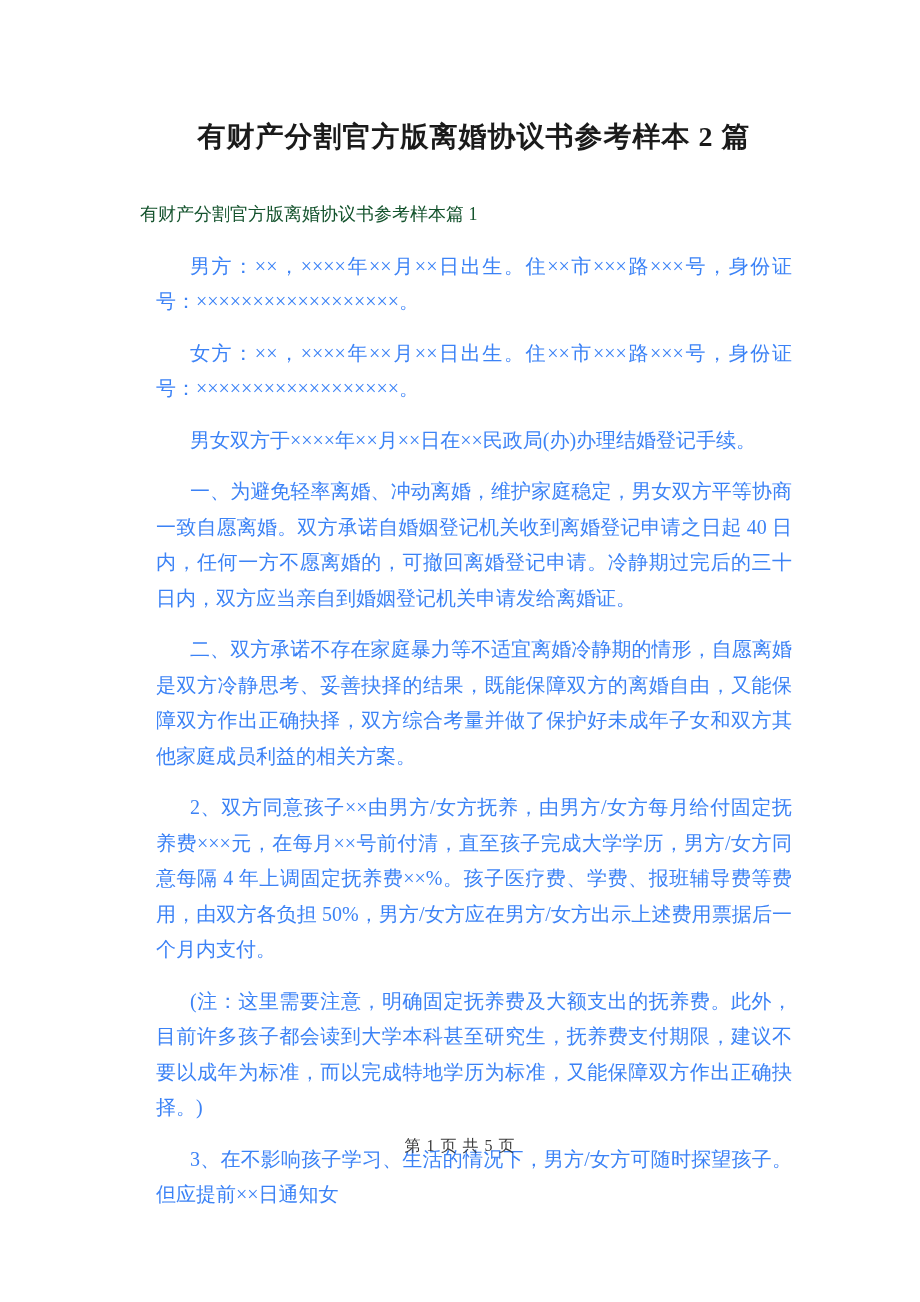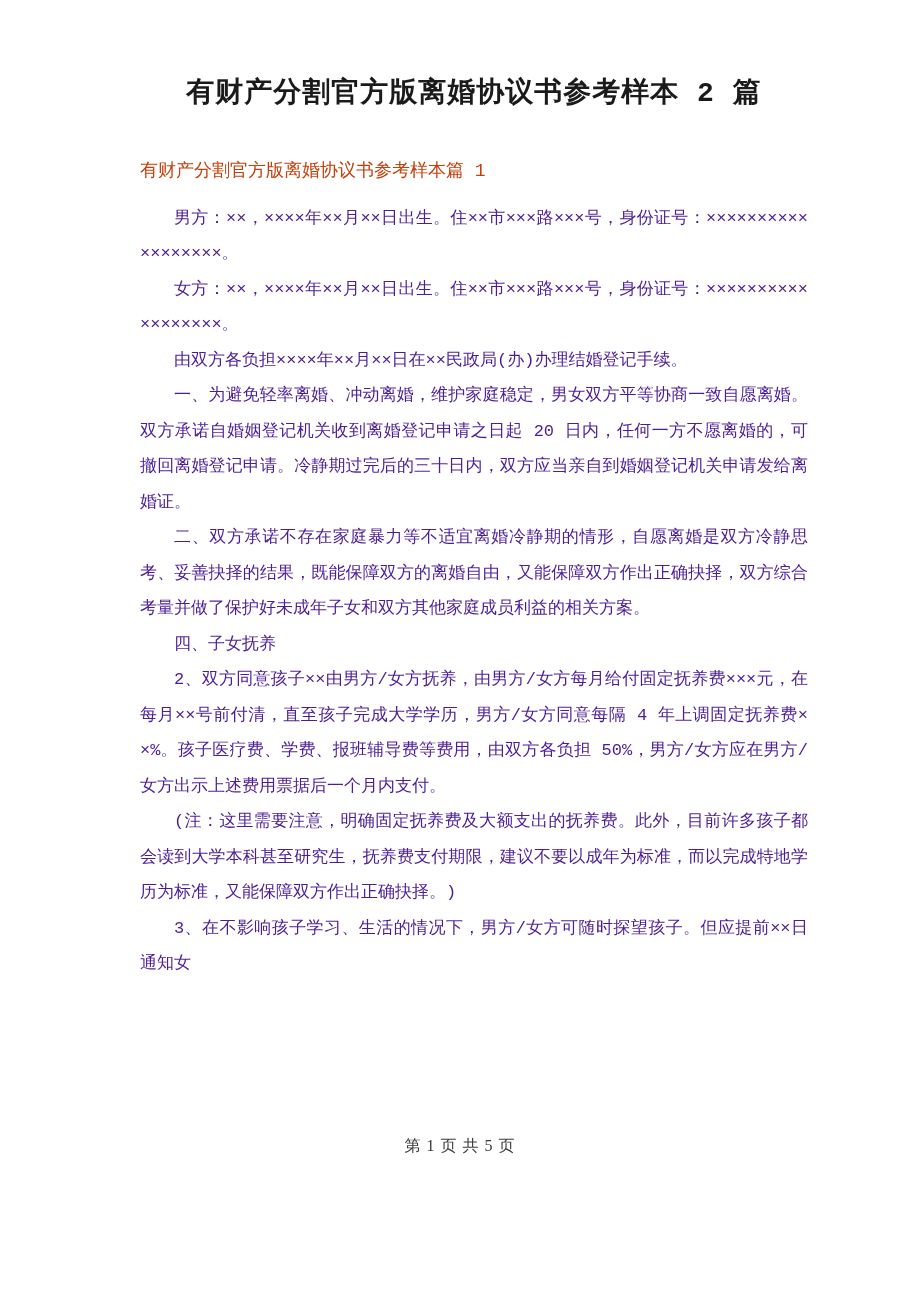--- a/index.html
+++ b/index.html
@@ -6,44 +6,44 @@
   body {
     width: 920px;
     height: 1302px;
     background: #ffffff;
     font-family: "Liberation Serif", "DejaVu Serif", serif;
     color: #333333;
     position: relative;
     overflow: hidden;
   }
   .page { position: absolute; inset: 0; background: #ffffff; }
-  .content { padding: 74px 112px 0 140px; font-family: Liberation Mono, monospace; }
+  .content { padding: 117px 112px 0 140px; }
   .doc-title {
     font-size: 28px;
     font-weight: bold;
     text-align: center;
     color: #1a1a1a;
     line-height: 40px;
     margin: 0 0 40px 0;
     letter-spacing: 1px;
   }
   .section-heading {
     font-size: 18px;
     line-height: 35.5px;
     margin: 0 0 11px 0;
     text-indent: 0;
-    color: #c2410c;
+    color: #14532d;
   }
   .para {
-    font-size: 17px;
+    font-size: 20px;
     line-height: 35.5px;
     text-align: justify;
     text-indent: 34px;
-    margin: 0;
-    color: #4c1d95;
+    margin: 16px;
+    color: #3b82f6;
     word-break: break-all;
   }
   .footer {
     position: absolute;
     top: 1136px;
     left: 0;
     width: 100%;
     text-align: center;
     font-size: 16px;
     color: #3a3a3a;
@@ -52,24 +52,23 @@
 </style>
 </head>
 <body>
 
 <div class="page">
   <div class="content">
     <h1 class="doc-title">有财产分割官方版离婚协议书参考样本 2 篇</h1>
     <p class="section-heading">有财产分割官方版离婚协议书参考样本篇 1</p>
     <p class="para">男方：××，××××年××月××日出生。住××市×××路×××号，身份证号：××××××××××××××××××。</p>
     <p class="para">女方：××，××××年××月××日出生。住××市×××路×××号，身份证号：××××××××××××××××××。</p>
-    <p class="para">由双方各负担××××年××月××日在××民政局(办)办理结婚登记手续。</p>
-    <p class="para">一、为避免轻率离婚、冲动离婚，维护家庭稳定，男女双方平等协商一致自愿离婚。双方承诺自婚姻登记机关收到离婚登记申请之日起 20 日内，任何一方不愿离婚的，可撤回离婚登记申请。冷静期过完后的三十日内，双方应当亲自到婚姻登记机关申请发给离婚证。</p>
+    <p class="para">男女双方于××××年××月××日在××民政局(办)办理结婚登记手续。</p>
+    <p class="para">一、为避免轻率离婚、冲动离婚，维护家庭稳定，男女双方平等协商一致自愿离婚。双方承诺自婚姻登记机关收到离婚登记申请之日起 40 日内，任何一方不愿离婚的，可撤回离婚登记申请。冷静期过完后的三十日内，双方应当亲自到婚姻登记机关申请发给离婚证。</p>
     <p class="para">二、双方承诺不存在家庭暴力等不适宜离婚冷静期的情形，自愿离婚是双方冷静思考、妥善抉择的结果，既能保障双方的离婚自由，又能保障双方作出正确抉择，双方综合考量并做了保护好未成年子女和双方其他家庭成员利益的相关方案。</p>
-    <p class="para">四、子女抚养</p>
     <p class="para">2、双方同意孩子××由男方/女方抚养，由男方/女方每月给付固定抚养费×××元，在每月××号前付清，直至孩子完成大学学历，男方/女方同意每隔 4 年上调固定抚养费××%。孩子医疗费、学费、报班辅导费等费用，由双方各负担 50%，男方/女方应在男方/女方出示上述费用票据后一个月内支付。</p>
     <p class="para">(注：这里需要注意，明确固定抚养费及大额支出的抚养费。此外，目前许多孩子都会读到大学本科甚至研究生，抚养费支付期限，建议不要以成年为标准，而以完成特地学历为标准，又能保障双方作出正确抉择。)</p>
     <p class="para">3、在不影响孩子学习、生活的情况下，男方/女方可随时探望孩子。但应提前××日通知女</p>
   </div>
   <div class="footer">
     <span>第 1 页 共 5 页</span>
   </div>
 </div>
 
 </body></html>

